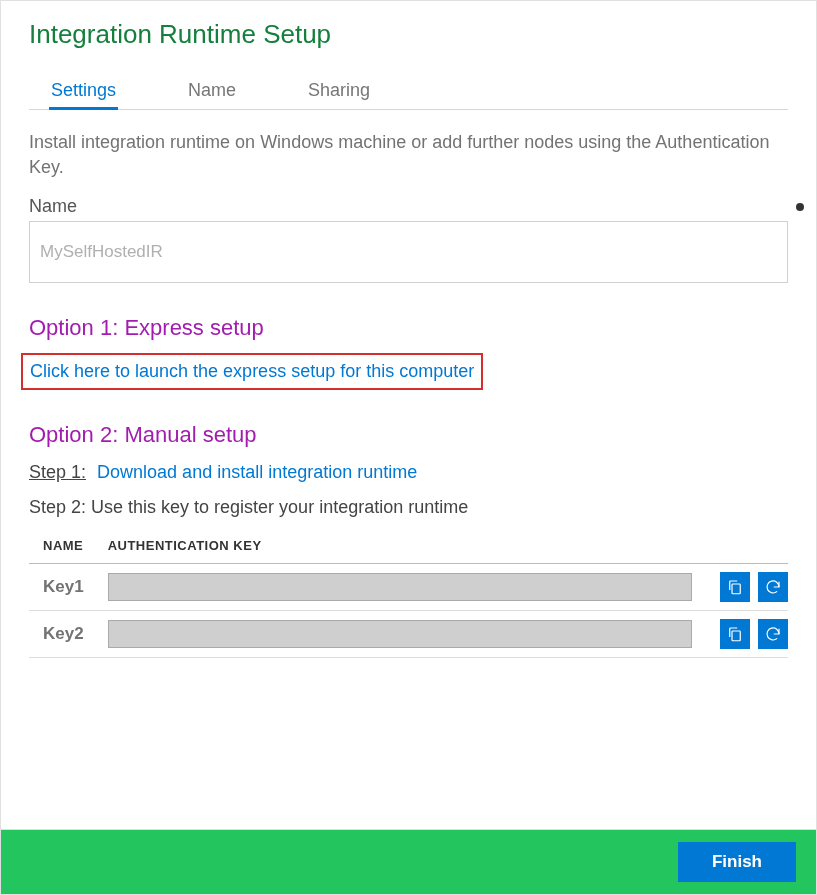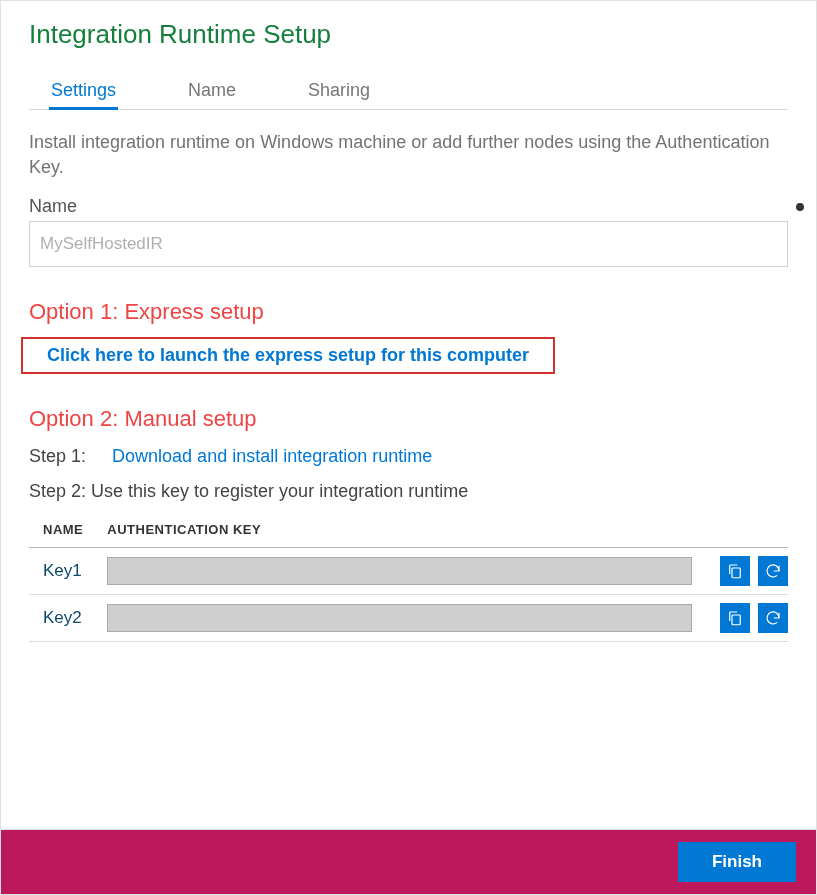--- a/index.html
+++ b/index.html
@@ -73,53 +73,52 @@
     }
     .info-dot {
       width: 8px;
       height: 8px;
       background: #333;
       border-radius: 50%;
       margin-right: -16px;
     }
     .text-input {
       width: 100%;
-      padding: 12px 10px;
+      padding: 20px 10px;
       font-size: 17px;
       border: 1px solid #d0d0d0;
       color: #be185d;
       background: #fff;
     }
     .text-input::placeholder { color: #b0b0b0; }
     .section-heading {
       font-size: 22px;
       font-weight: 400;
-      color: #ef4444;
+      color: #a21caf;
       margin-top: 32px;
       margin-bottom: 12px;
     }
     .link {
       color: #0078d4;
       text-decoration: none;
       font-size: 18px;
       cursor: pointer;
     }
     .highlight-box {
       display: inline-block;
       border: 2px solid #d32f2f;
-      padding: 6px 24px;
+      padding: 6px 7px;
       margin-left: -8px;
-      font-weight: bold;
     }
     .step-line {
       font-size: 18px;
       color: #444;
       margin-top: 14px;
     }
-    .step-prefix { margin-right: 21px; }
+    .step-prefix { margin-right: 6px; text-decoration: underline; }
     .key-table {
       width: 100%;
       margin-top: 10px;
       border-collapse: collapse;
     }
     .key-table thead th {
       text-align: left;
       font-size: 13px;
       font-weight: 700;
       letter-spacing: 0.5px;
@@ -128,23 +127,24 @@
       border-bottom: 1px solid #bbb;
     }
     .key-table thead th:first-child { padding-left: 14px; }
     .key-table tbody td {
       padding: 8px 12px;
       border-bottom: 1px solid #ddd;
       vertical-align: middle;
     }
     .key-table tbody td:first-child {
       font-size: 17px;
-      color: #0c4a6e;
+      color: #737373;
       width: 150px;
       padding-left: 14px;
+      font-weight: bold;
     }
     .key-value-cell {
       width: 100%;
     }
     .key-value-box {
       background: #cfcfcf;
       border: 1px solid #aaa;
       height: 28px;
       width: 100%;
     }
@@ -171,21 +171,21 @@
       height: 18px;
       stroke: #fff;
       fill: none;
       stroke-width: 1.6;
     }
     .footer {
       border-top: 1px solid #ddd;
       padding: 12px 20px;
       display: flex;
       justify-content: flex-end;
-      background: #be185d;
+      background: #22c55e;
     }
     .finish-btn {
       background: #0078d4;
       color: #fff;
       font-size: 17px;
       font-weight: 600;
       border: none;
       padding: 10px 34px;
       cursor: pointer;
     }

